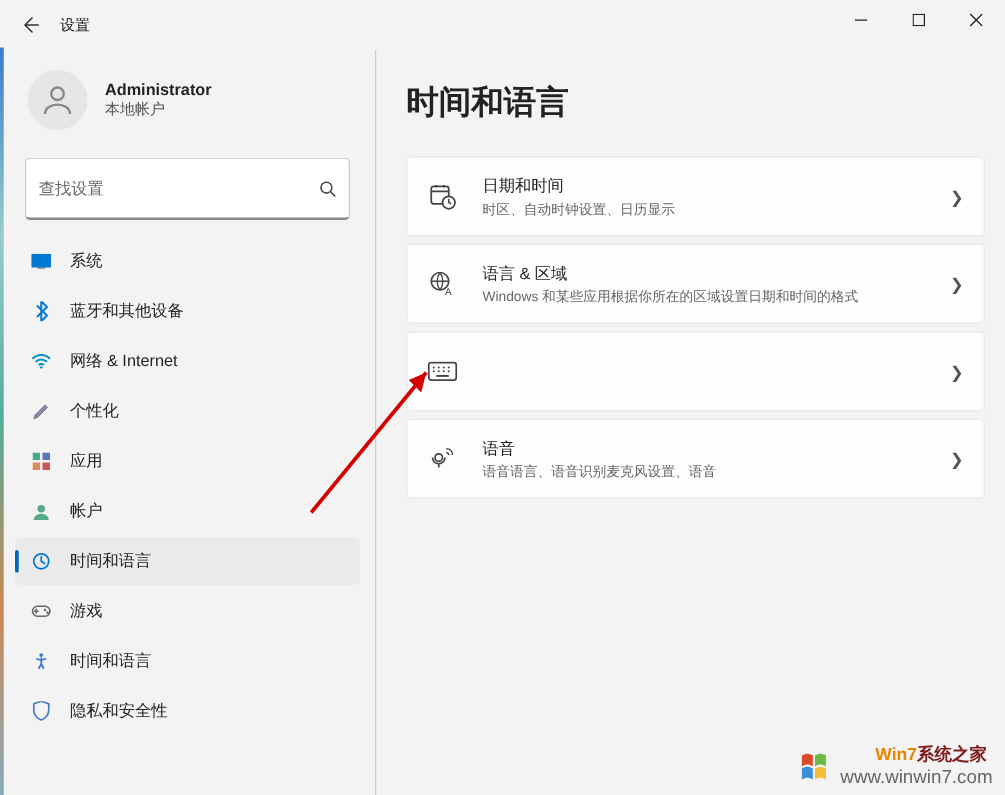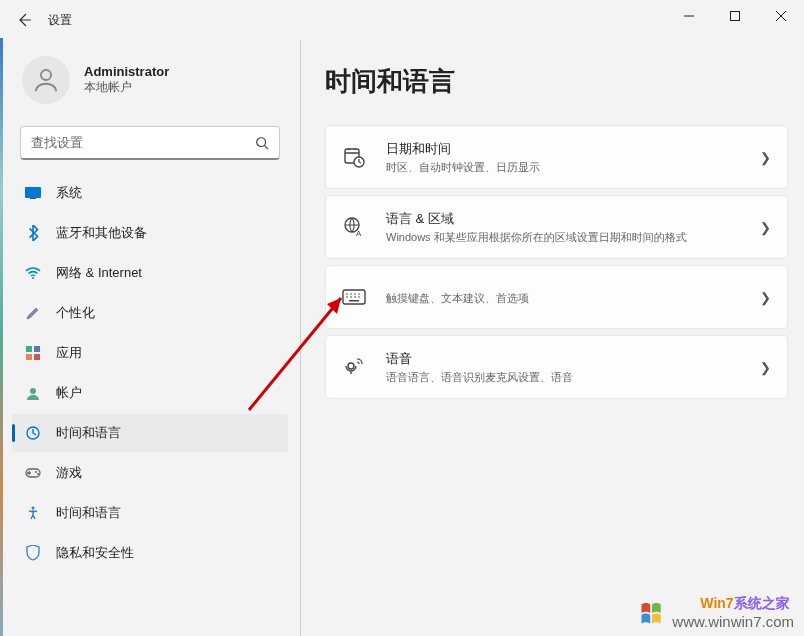--- a/index.html
+++ b/index.html
@@ -84,21 +84,21 @@
 .user-sub {
   font-size: 12px;
   color: #555;
 }
 .search {
   margin: 6px 14px 14px 14px;
   background: #fff;
   border: 1px solid #ccc;
   border-bottom: 2px solid #888;
   border-radius: 4px;
-  height: 34px;
+  height: 50px;
   display: flex;
   align-items: center;
   padding: 0 10px;
   justify-content: space-between;
 }
 .search input {
   border: none;
   outline: none;
   background: transparent;
   font-size: 13px;
@@ -213,21 +213,21 @@
 }
 .watermark .flag {
   width: 28px;
   height: 28px;
 }
 .watermark .line1 {
   font-size: 14px;
   font-weight: bold;
 }
 .watermark .w7 { color: #e78400; margin-left: 28px; }
-.watermark .rest { color: #8b5cf6; }
+.watermark .rest { color: #7f1d1d; }
 .watermark .line2 {
   font-size: 15px;
   color: #666;
 }
 .edge-strip {
   position: absolute;
   left: 0;
   top: 38px;
   bottom: 0;
   width: 3px;
@@ -430,21 +430,20 @@
                 <circle cx="13" cy="5" r="0.8" fill="#444"></circle>
                 <circle cx="17" cy="5" r="0.8" fill="#444"></circle>
                 <circle cx="5" cy="8" r="0.8" fill="#444"></circle>
                 <circle cx="9" cy="8" r="0.8" fill="#444"></circle>
                 <circle cx="13" cy="8" r="0.8" fill="#444"></circle>
                 <circle cx="17" cy="8" r="0.8" fill="#444"></circle>
                 <rect x="7" y="11" width="10" height="1.5" fill="#444"></rect>
               </svg>
           </div>
           <div class="card-text">
-            <div class="card-sub">触摸键盘、文本建议、首选项</div>
           </div>
           <div class="card-arrow">❯</div>
         </div>
 
         <div class="card">
           <div class="card-icon">
             <svg width="22" height="22" viewBox="0 0 22 22">
                 <circle cx="8" cy="10" r="3" fill="none" stroke="#444" stroke-width="1.4"></circle>
                 <path d="M3 10a5 5 0 0010 0M8 15v3" stroke="#444" stroke-width="1.4" fill="none"></path>
                 <path d="M14 6c1 0 2 1 2 2M14 3c3 0 5 2 5 5" stroke="#444" stroke-width="1.2" fill="none"></path>

